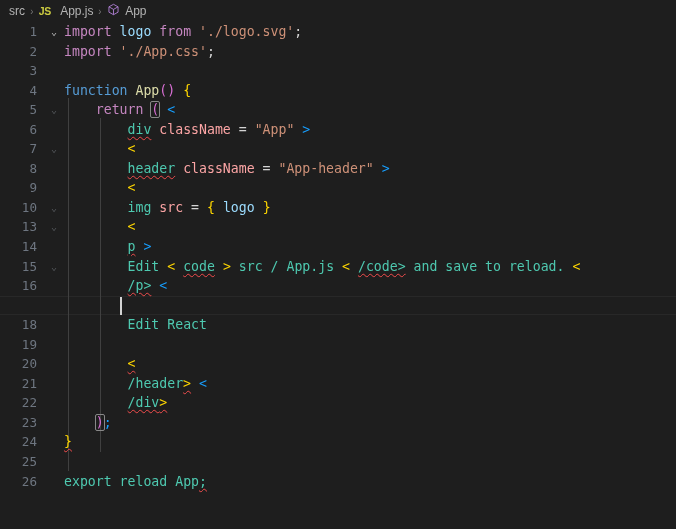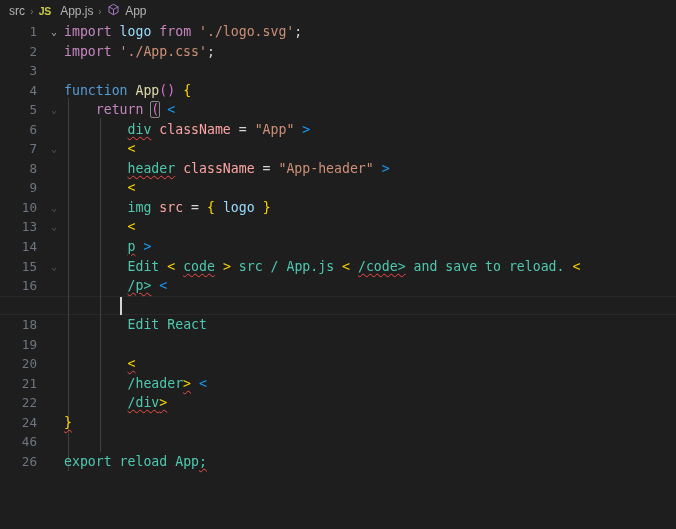--- a/index.html
+++ b/index.html
@@ -290,29 +290,34 @@
     <span class="fold"></span>
     <span class="code">        <span class="tag">/header</span><span class="b1 sq">&gt;</span> <span class="b3">&lt;</span></span>
   </div>
 
   <div class="row">
     <span class="lnum">22</span>
     <span class="fold"></span>
     <span class="code">        <span class="tag sq">/div</span><span class="b1 sq">&gt;</span></span>
   </div>
 
+  <div class="row">
+    <span class="lnum">23</span>
+    <span class="fold"></span>
+    <span class="code">    <span class="b2 bmatch">)</span><span class="b3">;</span></span>
+  </div>
 
   <div class="row">
     <span class="lnum">24</span>
     <span class="fold"></span>
     <span class="code"><span class="b1 sq">}</span></span>
   </div>
 
   <div class="row">
-    <span class="lnum">46</span>
+    <span class="lnum">25</span>
     <span class="fold"></span>
     <span class="code"></span>
   </div>
 
   <div class="row">
     <span class="lnum">26</span>
     <span class="fold"></span>
     <span class="code"><span class="tag">export</span> <span class="tag">reload</span> <span class="tag">App</span><span class="tag sq">;</span></span>
   </div>
 

